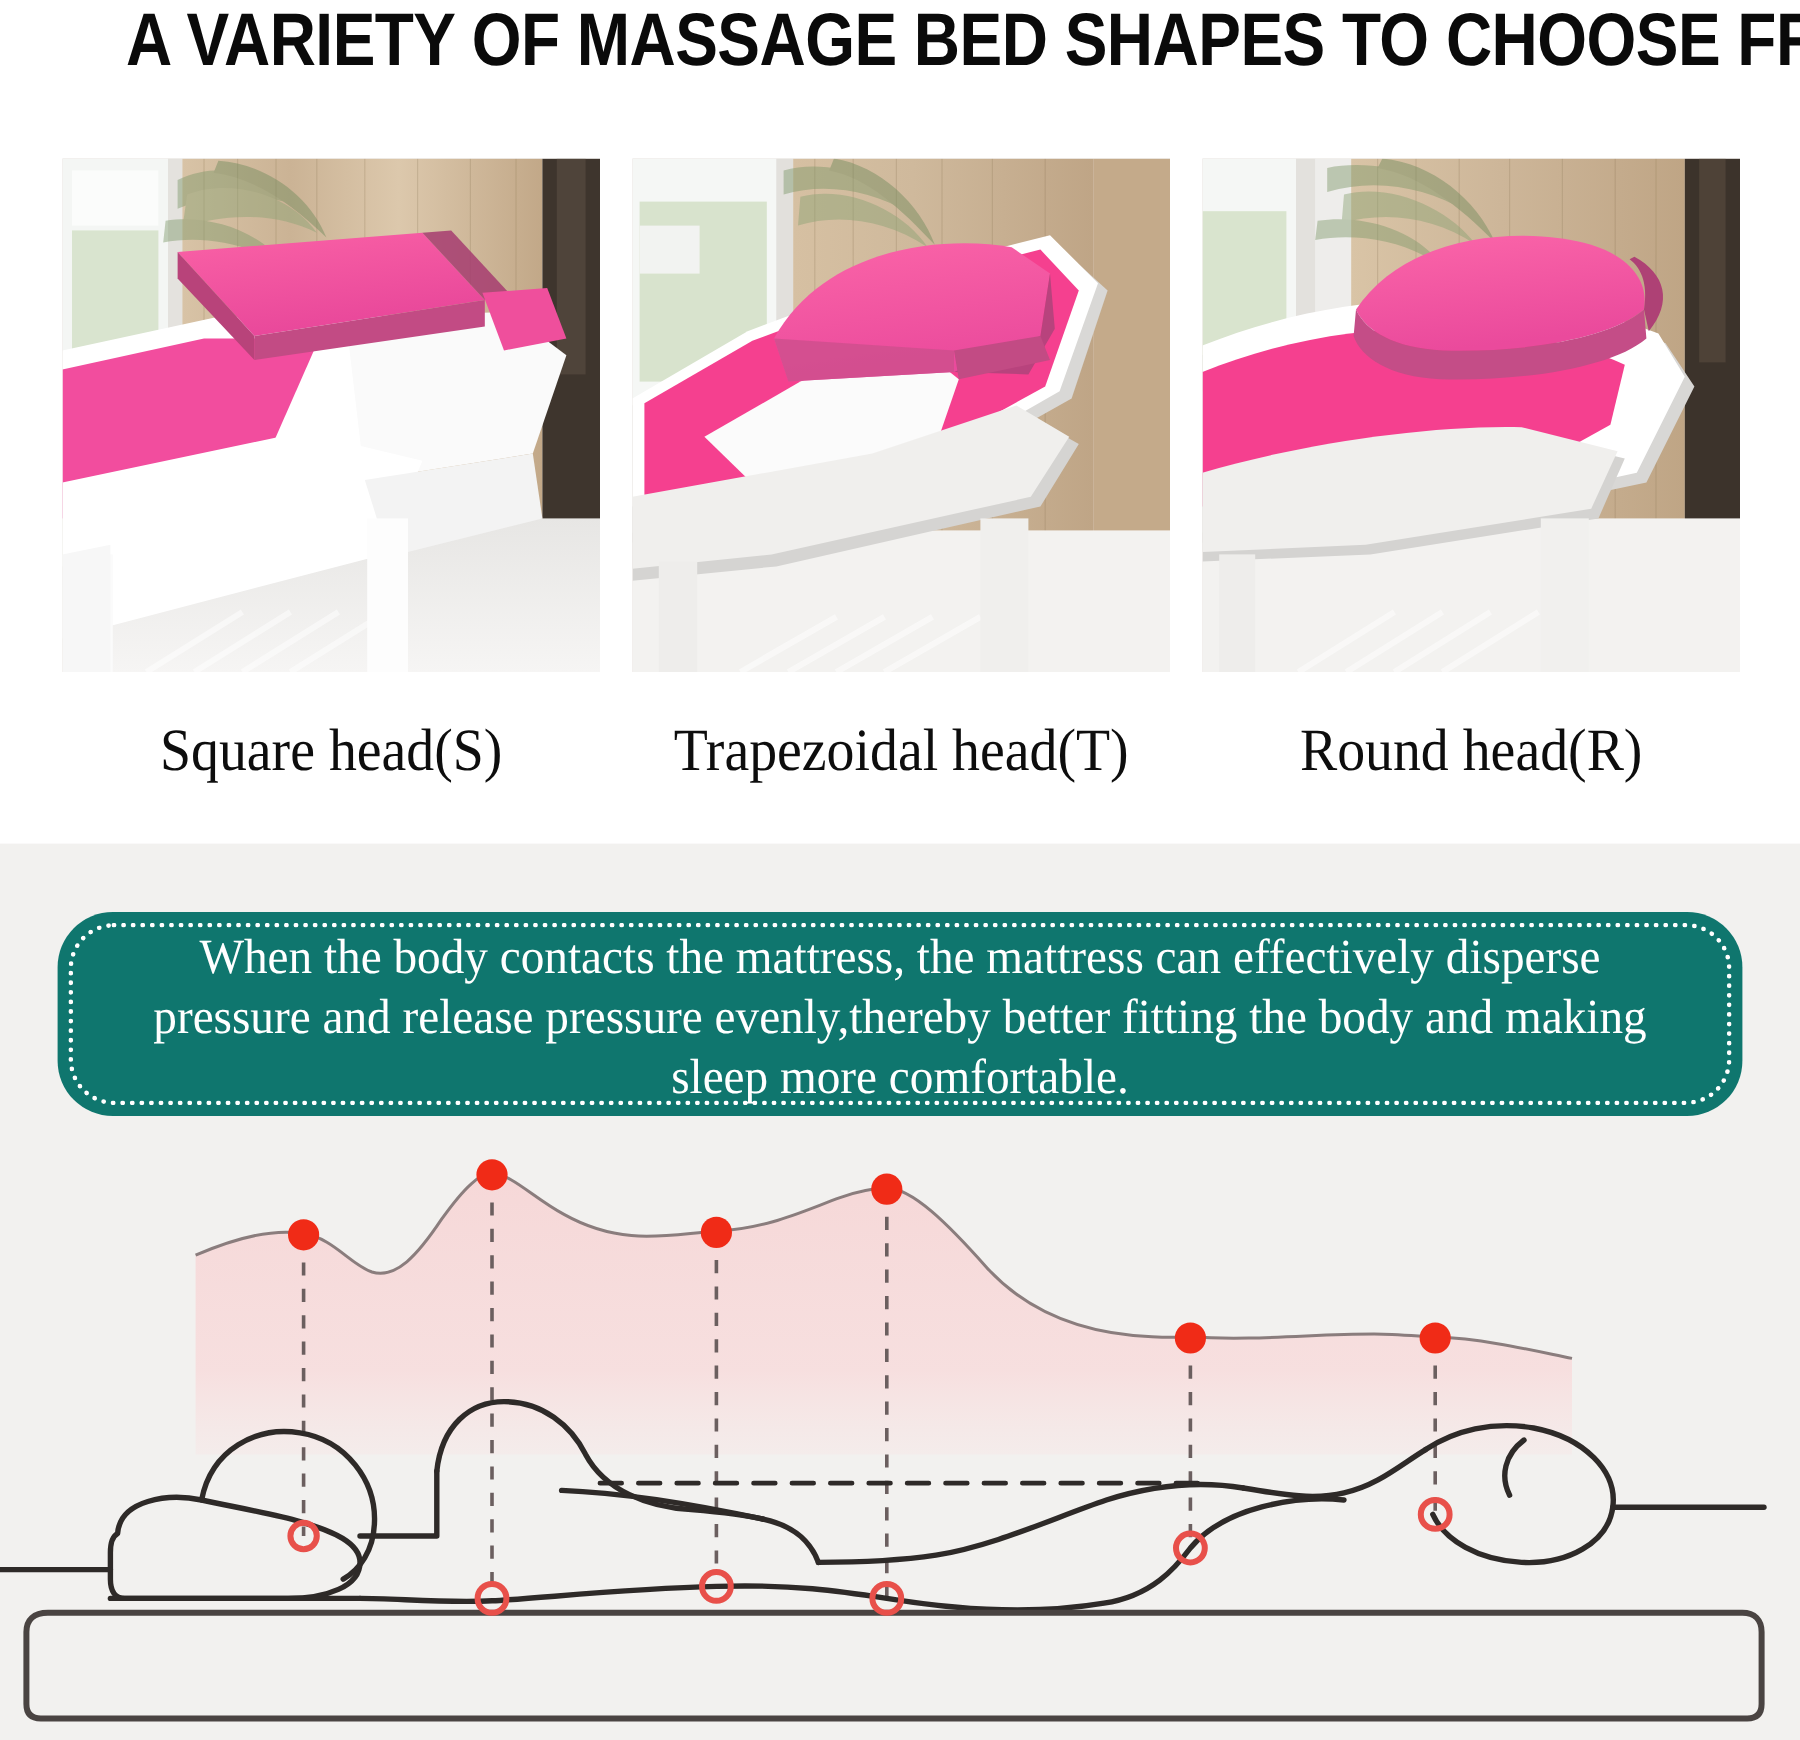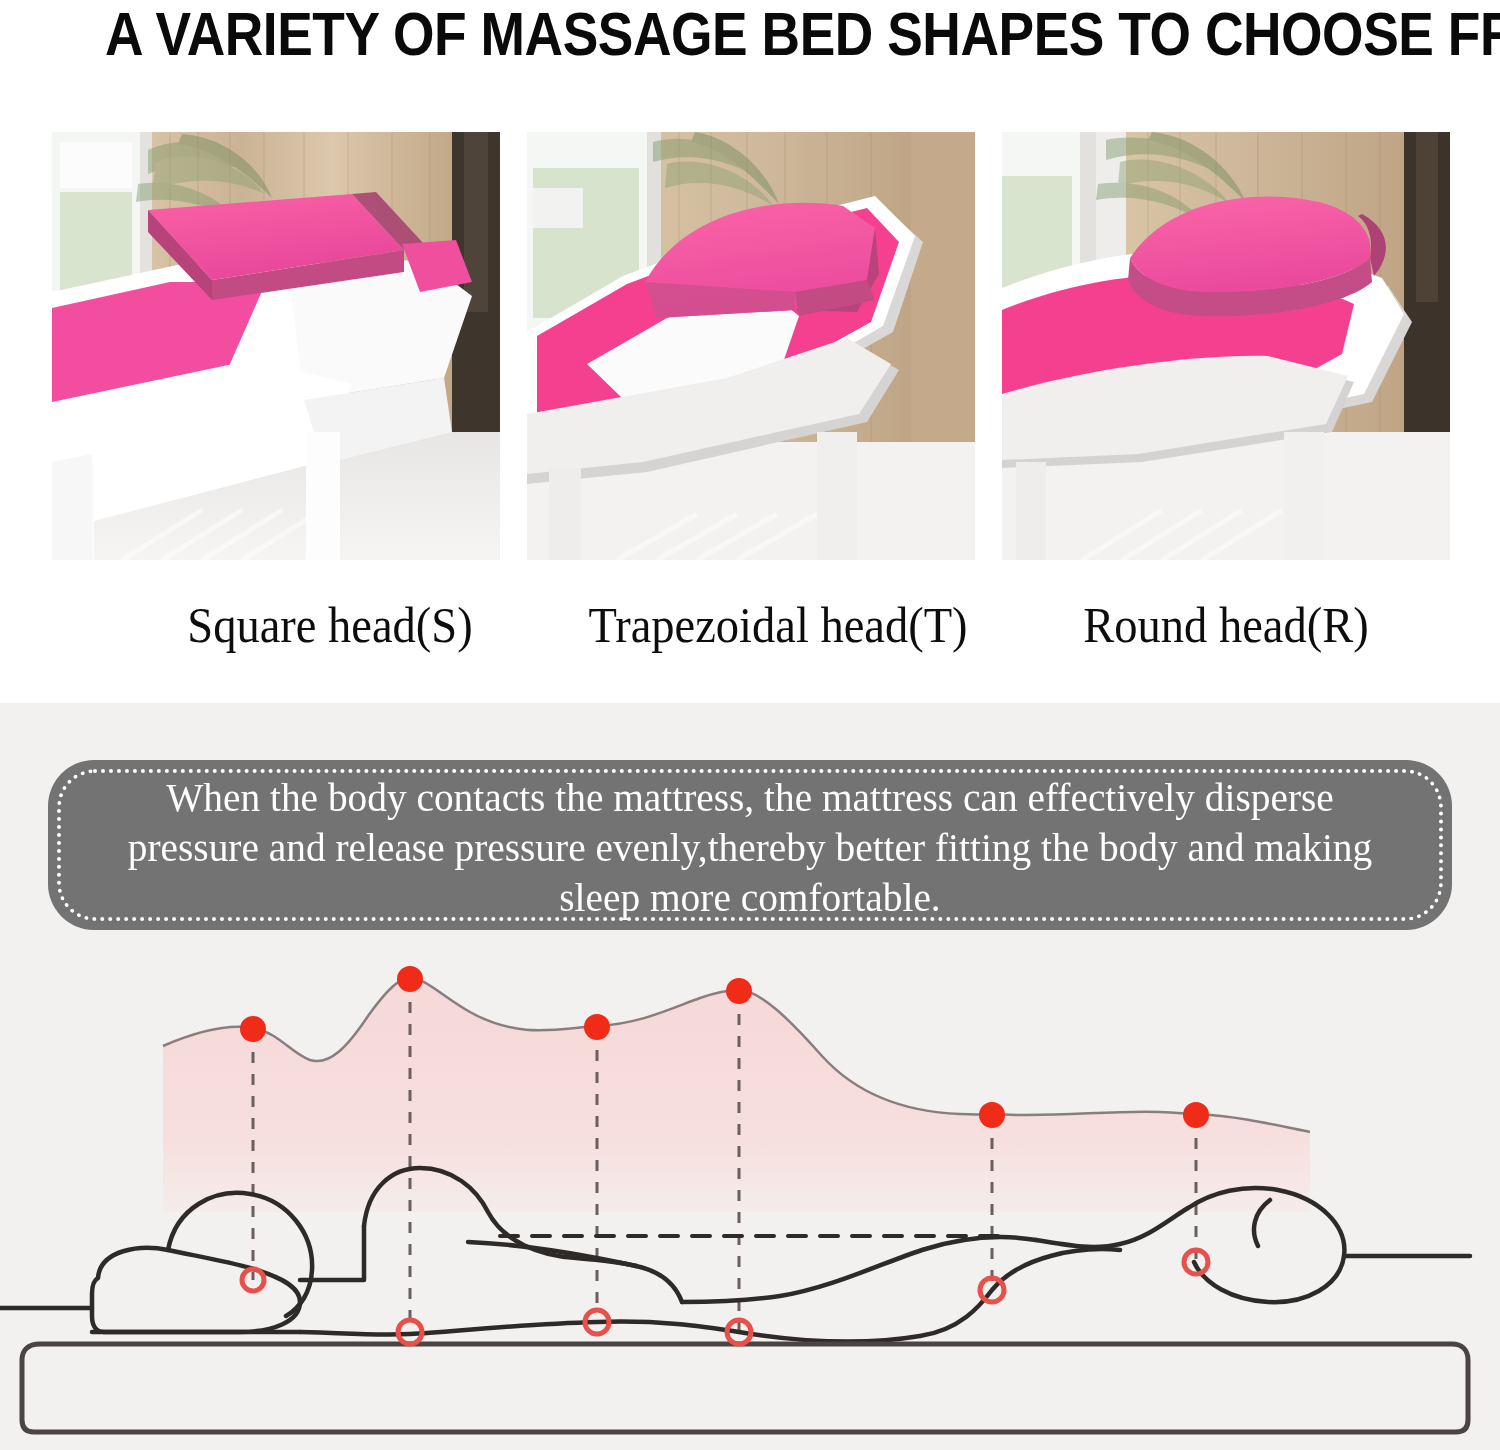--- a/index.html
+++ b/index.html
@@ -61,21 +61,21 @@
   }
   .panel svg { display: block; width: 100%; height: 100%; }
 
   #captions {
     position: absolute;
     left: 52px;
     top: 582px;
     width: 1398px;
     height: 90px;
     display: flex;
-    justify-content: flex-end;
+    justify-content: space-between;
   }
   .caption {
     width: 448px;
     text-align: center;
     font-family: "Liberation Serif", serif;
     font-size: 50px;
     line-height: 86px;
     color: #0d0d0d;
     transform: scaleX(0.93);
   }
@@ -89,21 +89,21 @@
     background: #f2f1ef;
   }
 
   #notice-banner {
     position: absolute;
     left: 48px;
     top: 57px;
     width: 1404px;
     height: 170px;
     box-sizing: border-box;
-    background: #737373;
+    background: #0f766e;
     border-radius: 46px;
     padding: 12px 30px 0 30px;
   }
   #notice-banner::after {
     content: "";
     position: absolute;
     left: 9px; top: 9px; right: 9px; bottom: 9px;
     border: 4px dotted #ffffff;
     border-radius: 38px;
     pointer-events: none;

